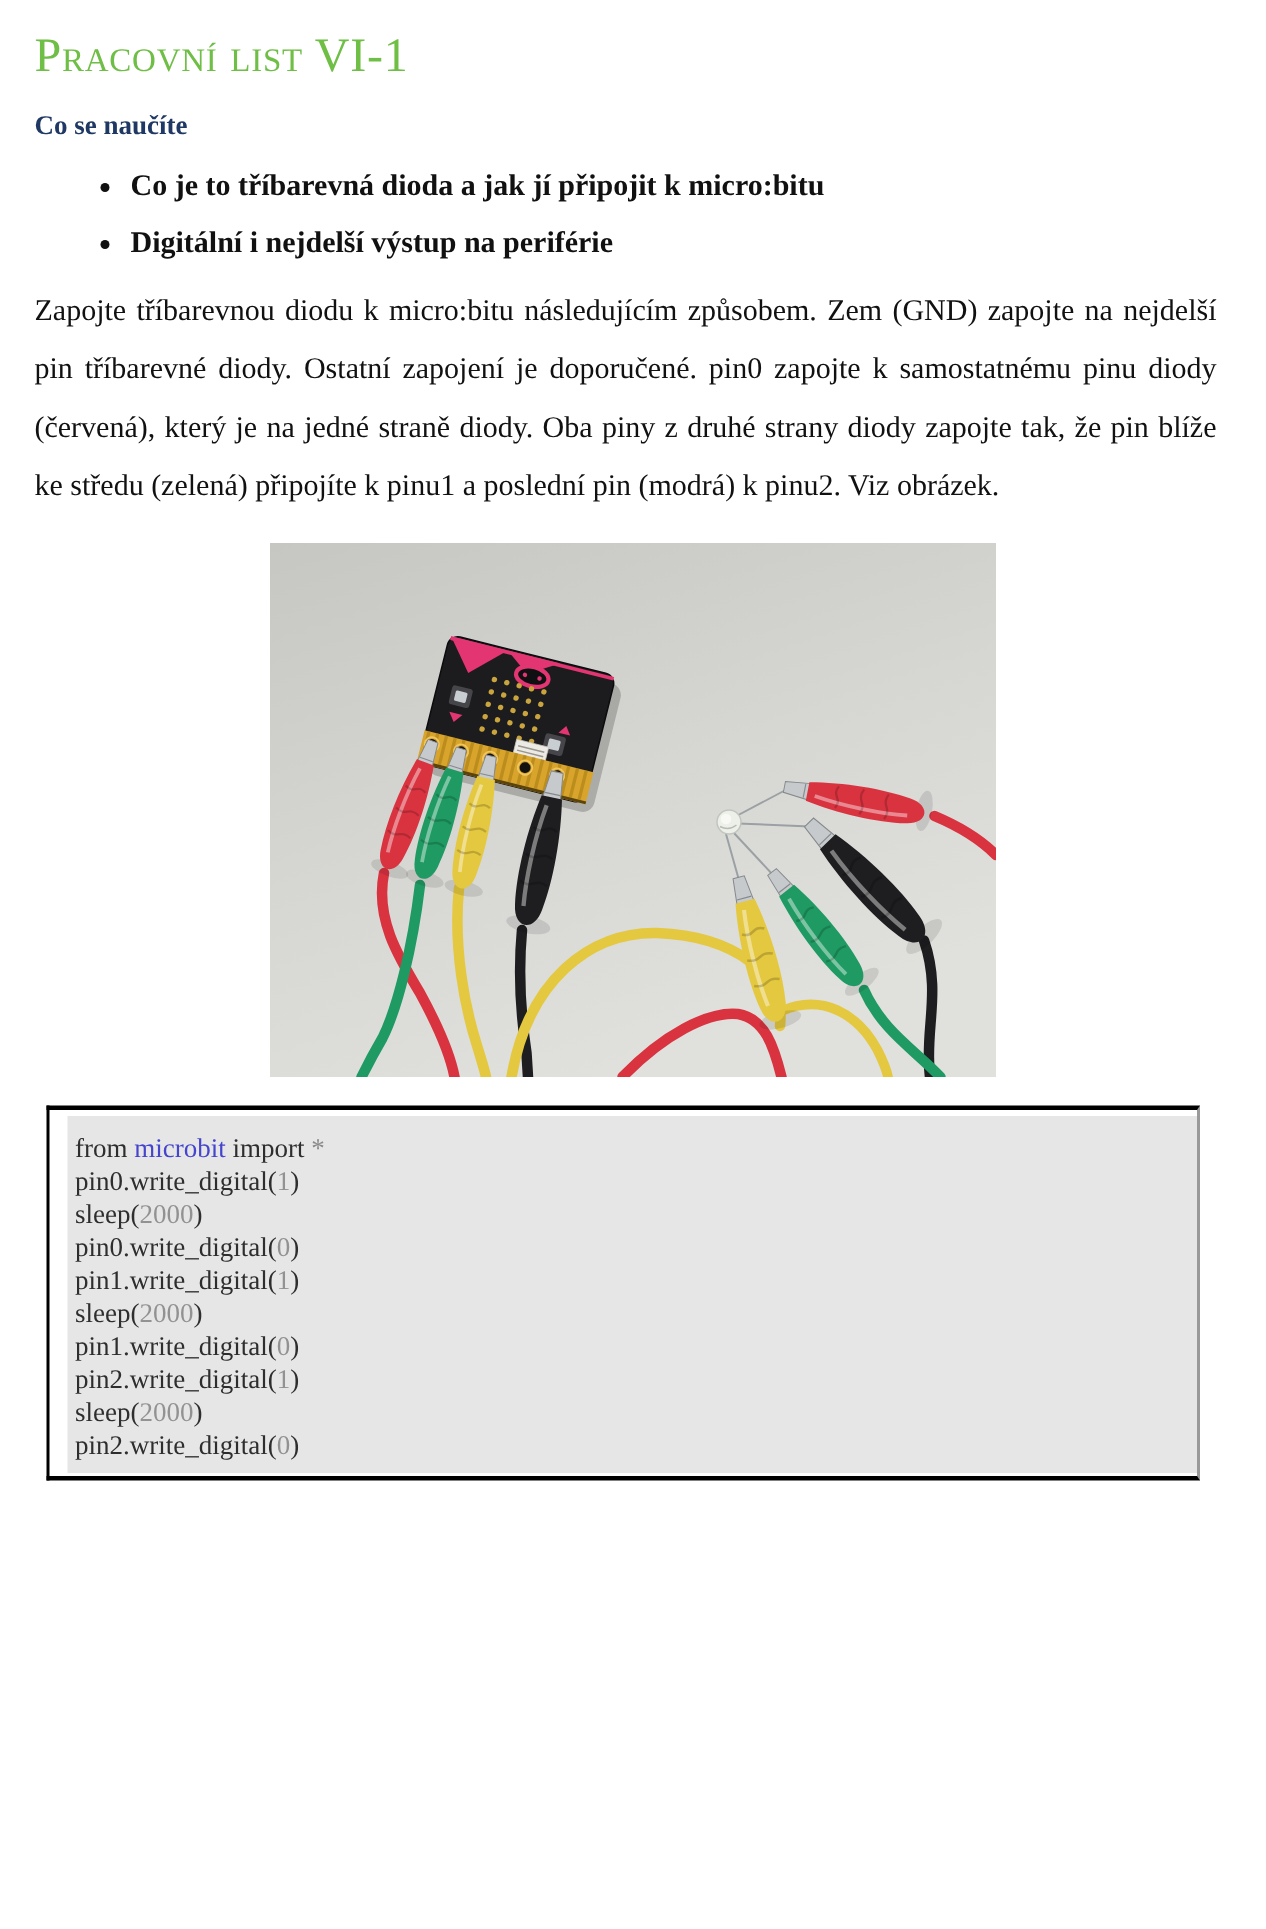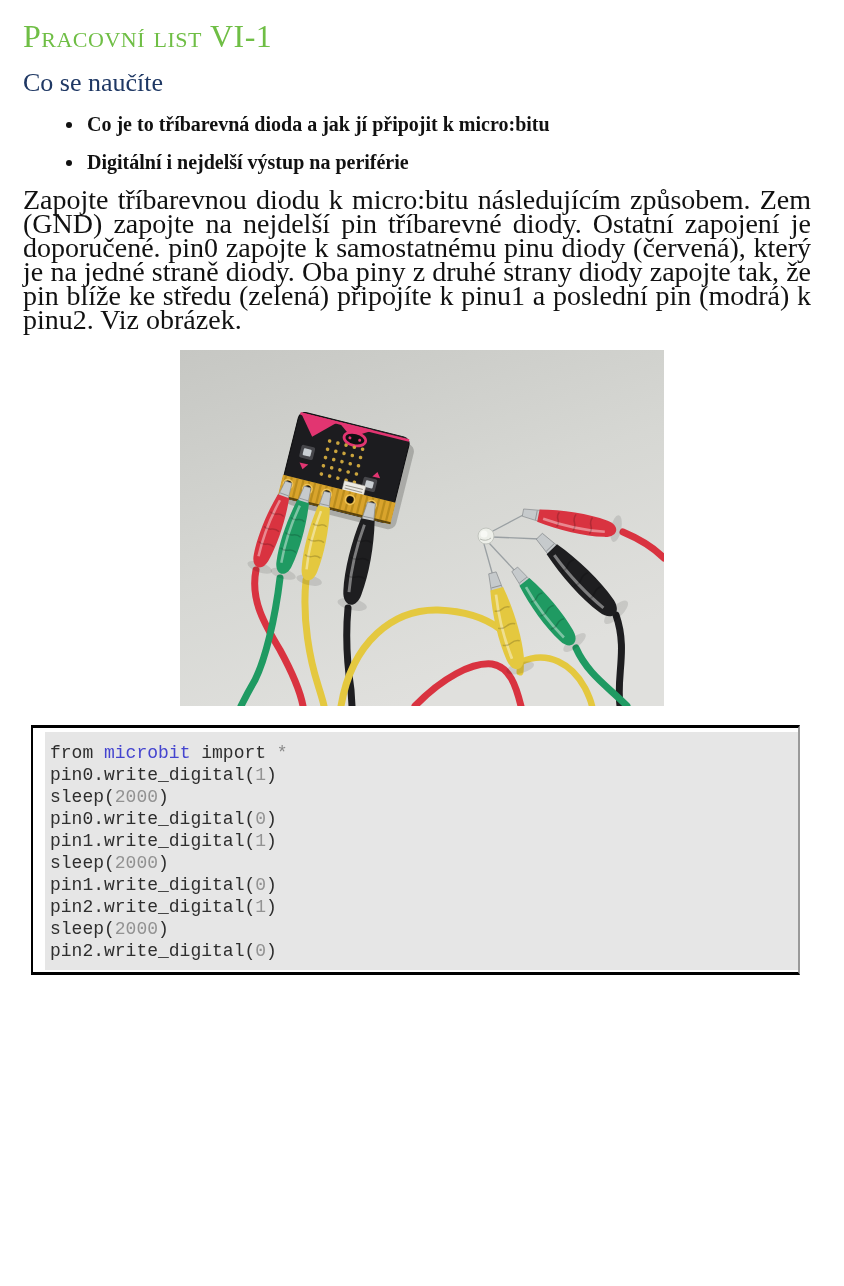--- a/index.html
+++ b/index.html
@@ -13,42 +13,42 @@
   body{
     width:844px;height:1286px;background:#ffffff;overflow:hidden;
     font-family:"Liberation Serif","DejaVu Serif",serif;color:var(--text-black);
   }
   .page{padding:0 23px;}
   h1.title{
     margin:14px 0 0 0;font-size:32px;line-height:44px;font-weight:normal;
     font-variant:small-caps;color:var(--title-green);letter-spacing:0.5px;
   }
   h2.sect{
-    margin:10px 0 10px 0;font-size:26px;line-height:30px;font-weight:normal;
+    margin:10px 0 10px 0;font-size:18px;line-height:30px;font-weight:bold;
     color:var(--heading-blue);
   }
   h2.sect.mt1{margin-top:18px;}
   h2.sect.mt2{margin-top:16px;}
   ul.blist{margin:0 0 6px 0;padding:0 0 0 62px;list-style:disc;}
   ul.blist li{font-size:20px;line-height:24px;margin:14px 0;padding-left:2px;font-weight:bold;}
   p.body{
-    margin:6px 10px 0 0;font-size:28px;line-height:24px;text-align:justify;
+    margin:6px 10px 0 0;font-size:20px;line-height:39px;text-align:justify;
   }
   figure.photo{margin:18px auto 0 auto;width:484px;height:356px;}
   figure.photo svg{display:block;}
   p.note{margin:8px 0 0 0;font-size:20px;line-height:24px;}
   .codebox{
     margin:19px 0 0 8px;width:765px;background:#ffffff;
     border:2px solid #000;border-top-width:3px;border-bottom-width:3px;
     border-right-color:#9a9a9a;box-sizing:content-box;
   }
   .codeinner{
     margin:4px 0 2px 12px;background:var(--code-bg);
     padding:10px 6px 8px 5px;
-    font-family:Liberation Mono, monospace;
+    font-family:Liberation Serif, serif;
     font-size:18px;line-height:22px;white-space:pre;
   }
   .code-line{height:22px;}
 </style>
 </head>
 <body>
 
 <div class="page">
 
   <h1 class="title">Pracovní list VI-1</h1>

